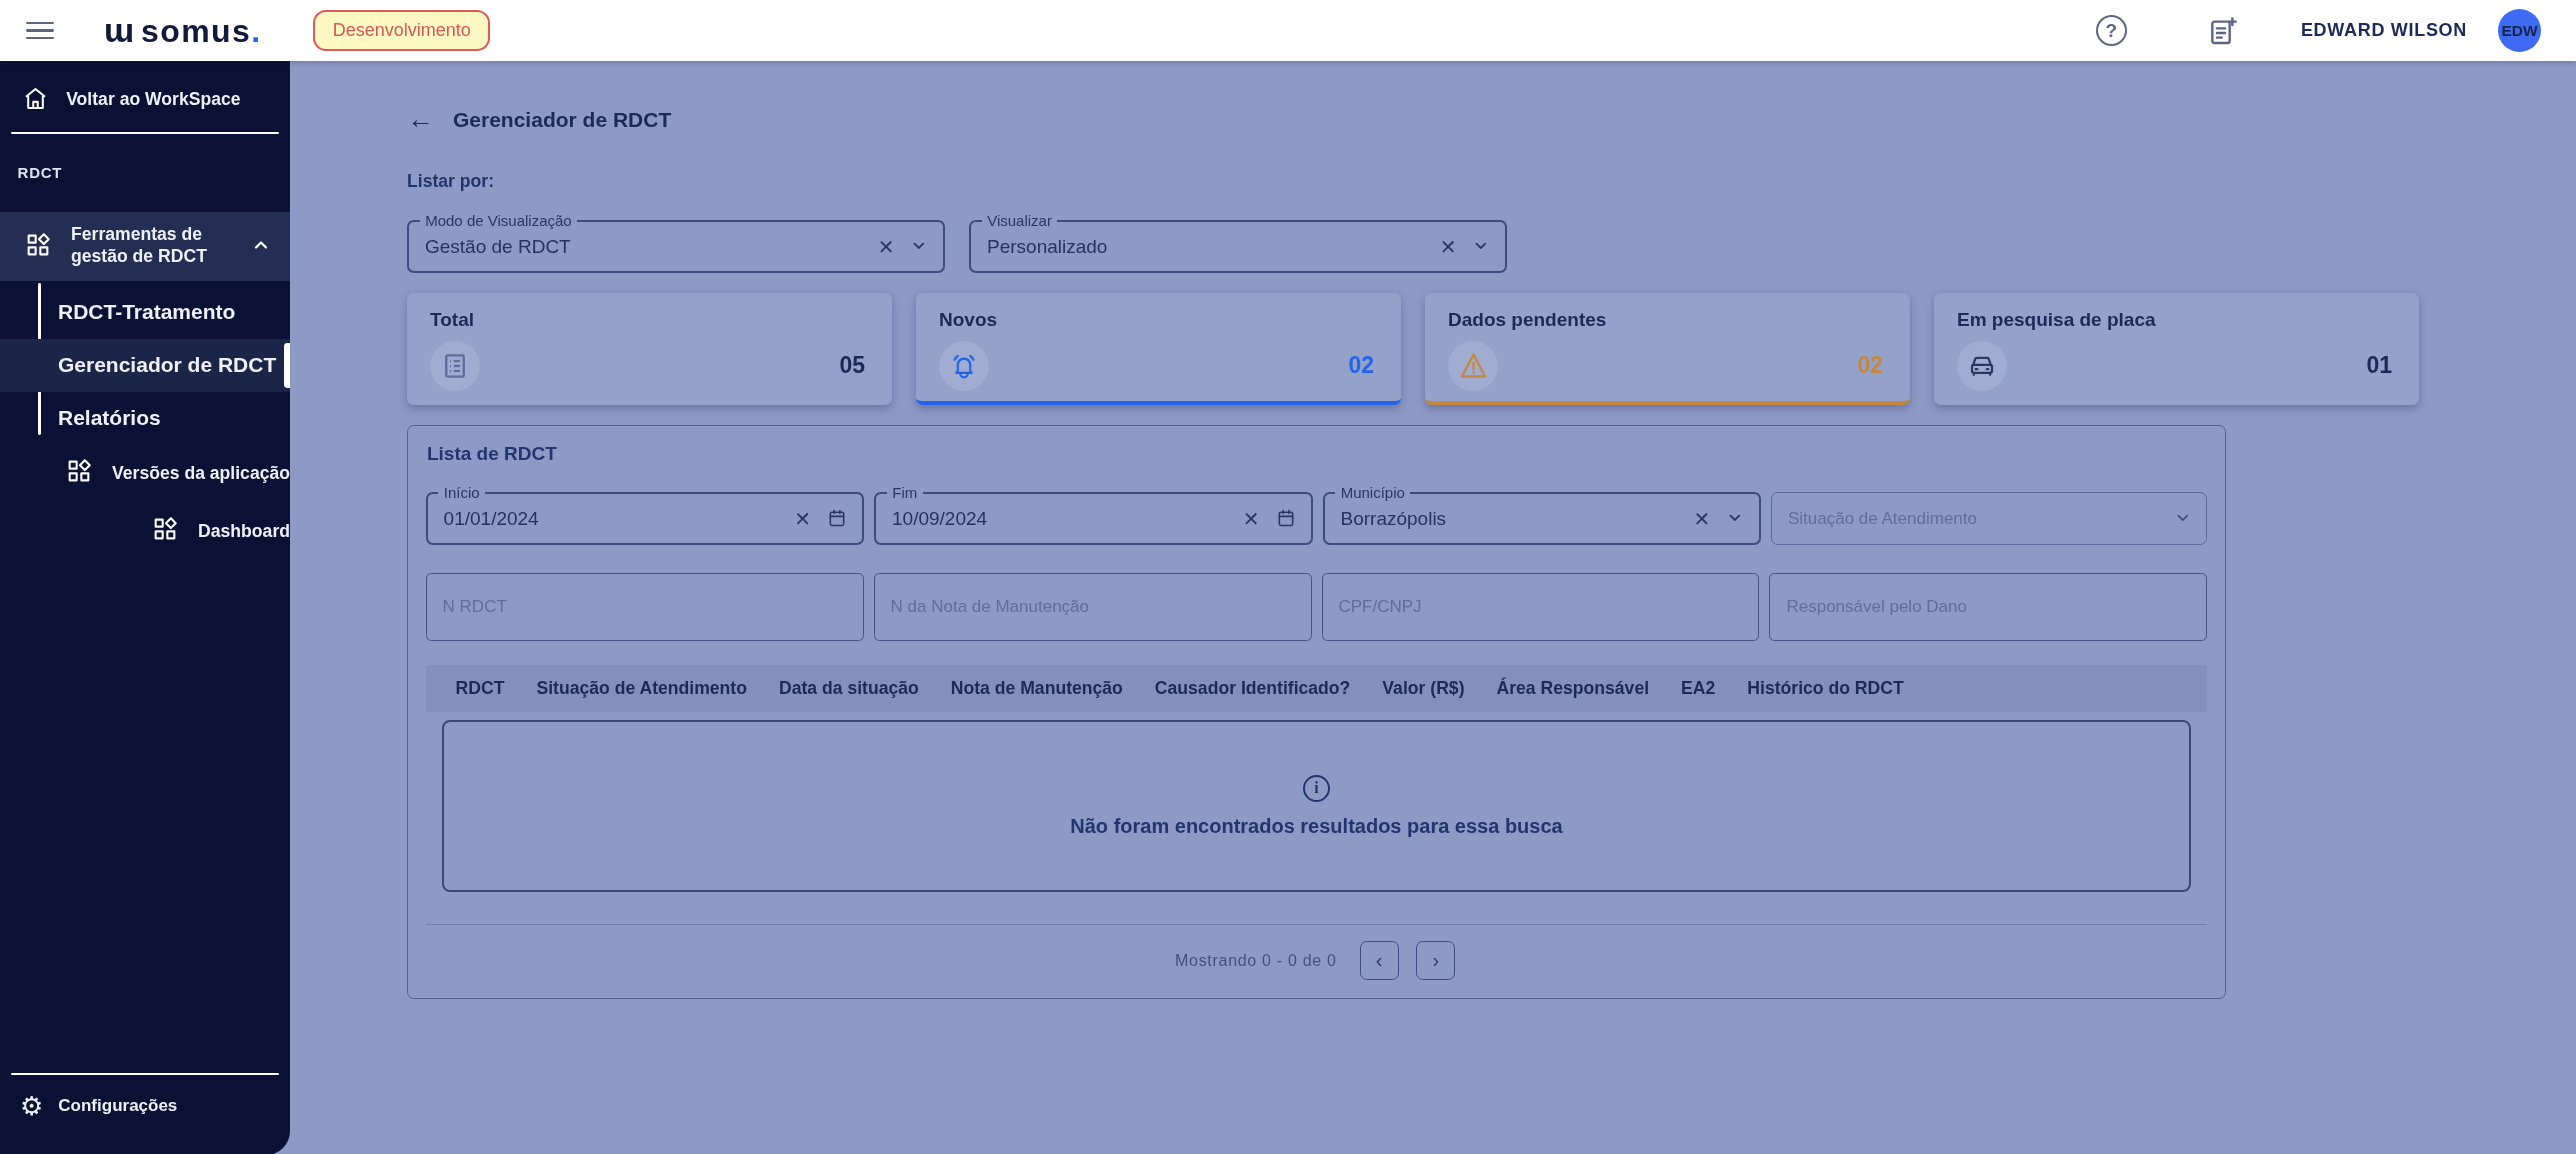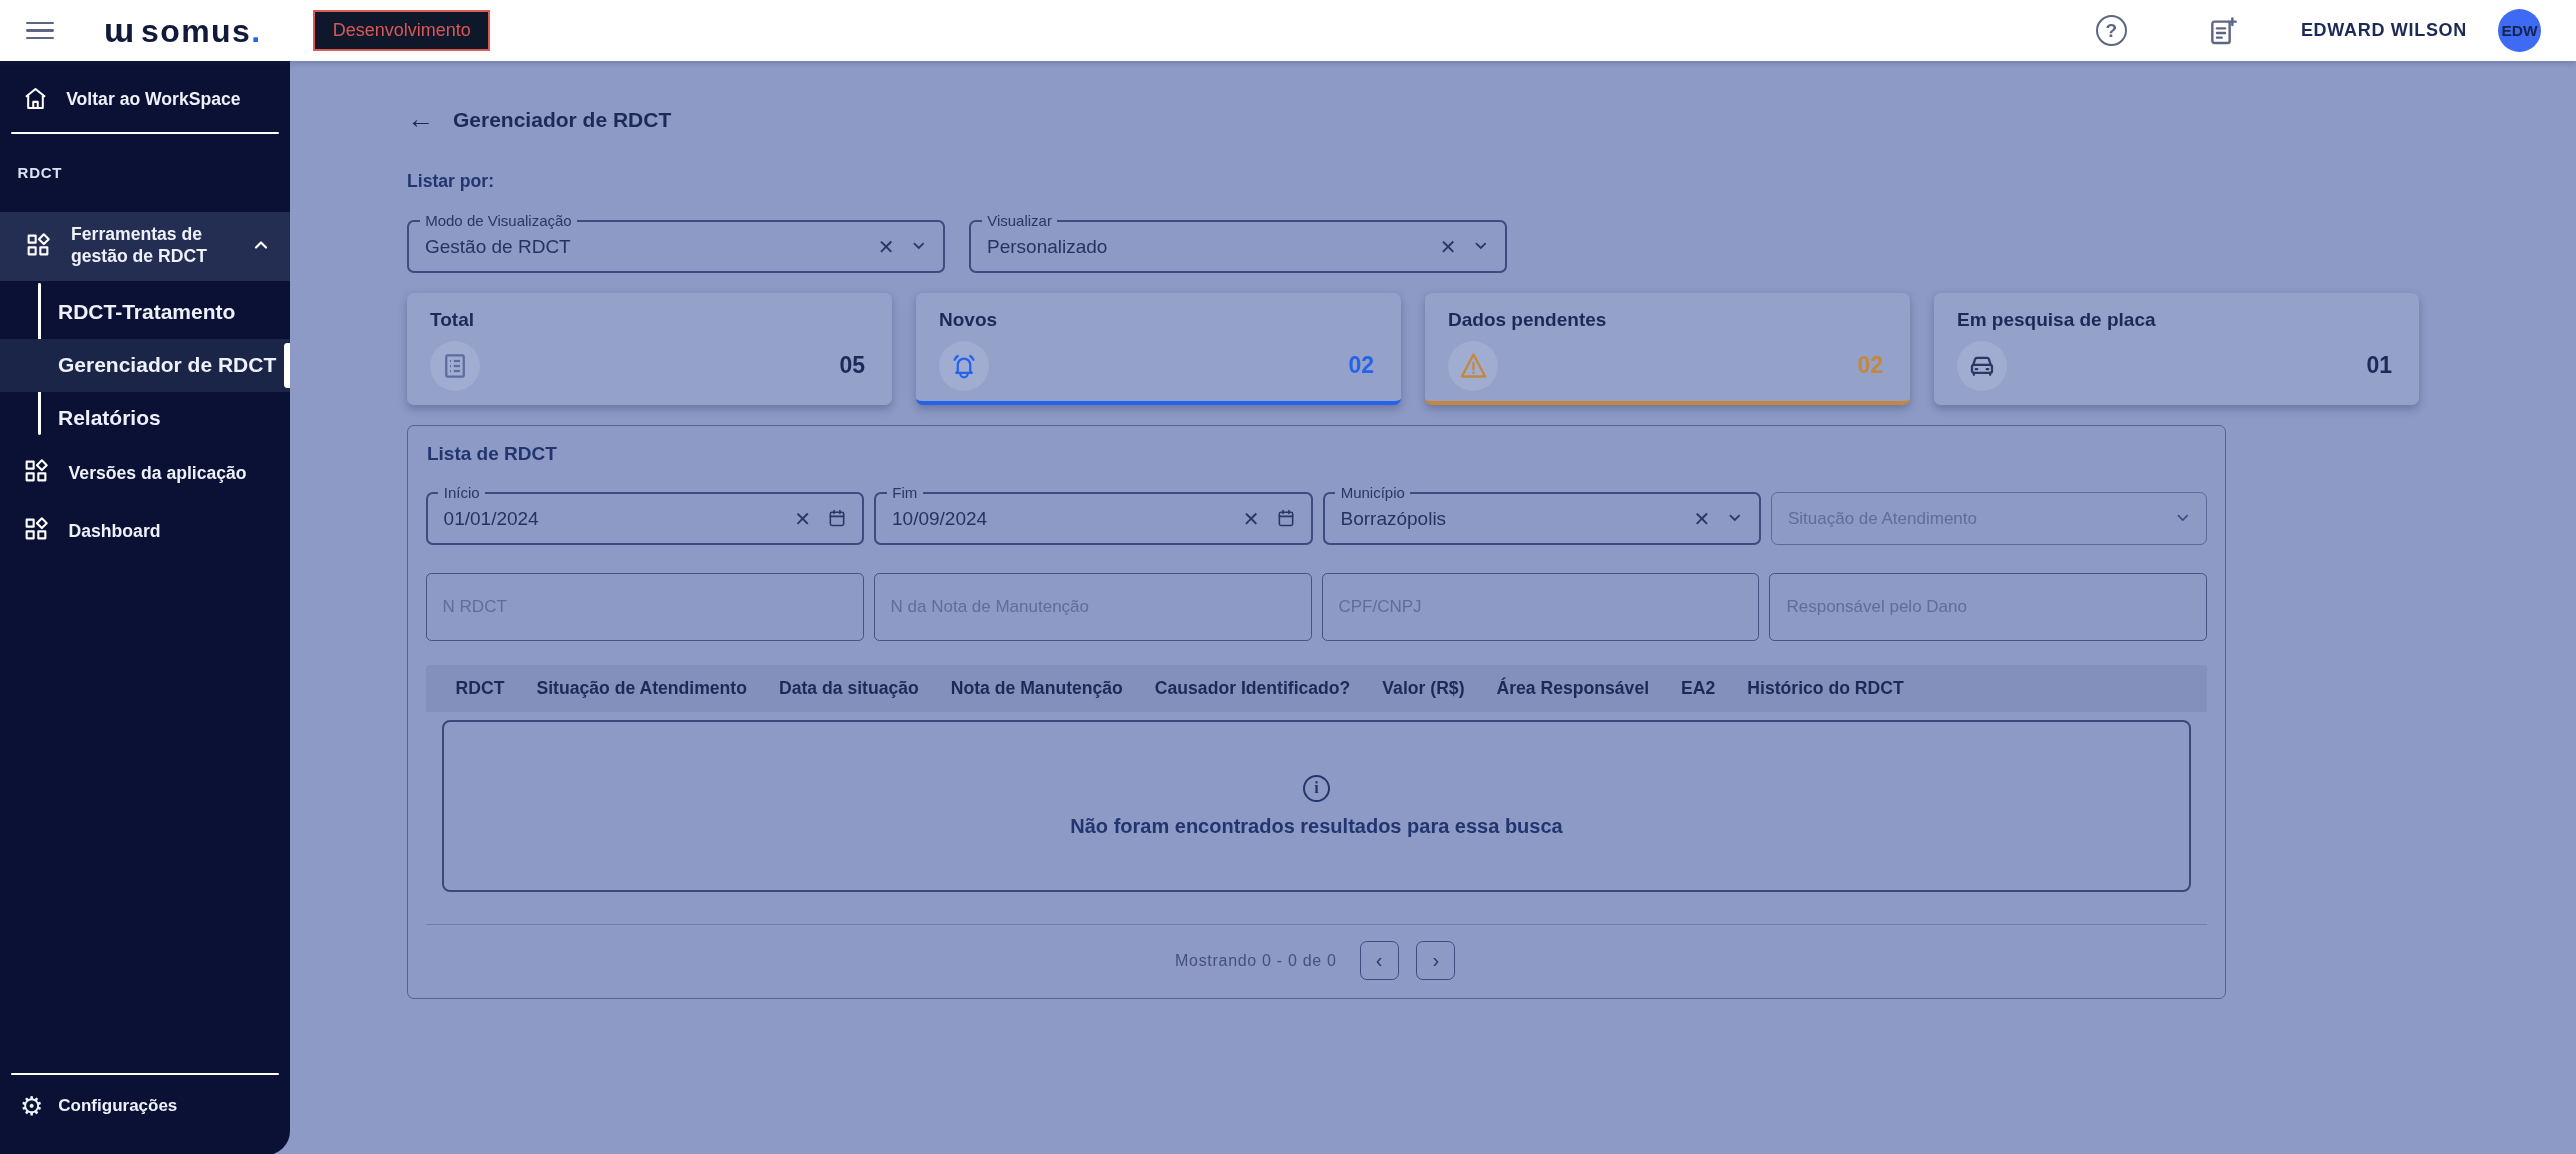--- a/index.html
+++ b/index.html
@@ -18,21 +18,21 @@
     box-shadow: 0 2px 5.4px rgba(30,40,80,0.25); z-index: 10;
   }
   .hamburger { margin-left: 26px; width: 28px; cursor: pointer; }
   .hamburger span { display: block; height: 2.7px; background: #5c6684; border-radius: 1.4px; margin: 4.7px 0; }
   .logo { display: flex; align-items: baseline; margin-left: 50px; }
   .logo-glyph { font-size: 34px; font-weight: 800; color: #111a3a; margin-right: 6.8px; }
   .logo-text { font-size: 32px; font-weight: 800; color: #111a3a; letter-spacing: 1.4px; }
   .logo-dot { font-size: 32px; font-weight: 800; color: #2563eb; }
   .env-badge {
     margin-left: 53px; padding: 8px 17.6px; font-size: 18px; color: #d95757;
-    border: 2px solid #dd5a56; background: #0f172a; border-radius: 0;
+    border: 2px solid #dd5a56; background: #fef9c3; border-radius: 13px;
   }
   .topbar-right { margin-left: auto; display: flex; align-items: center; padding-right: 35px; }
   .icon-btn { color: #5c6684; display: flex; align-items: center; justify-content: center; cursor: pointer; }
   .help-circle {
     width: 31px; height: 31px; border: 2px solid #5c6684; border-radius: 50%;
     font-size: 19px; font-weight: 700; display: flex; align-items: center; justify-content: center;
     margin-right: 80px;
   }
   .note-btn { margin-right: 62px; }
   .user-name { font-size: 18px; font-weight: 700; color: #1b2a57; letter-spacing: 0.7px; margin-right: 31px; cursor: pointer; }
@@ -55,21 +55,21 @@
     margin-top: 31px; height: 69px; background: #242e52; display: flex; align-items: center;
     padding: 0 19px 0 24px; cursor: pointer;
   }
   .side-group .txt { font-size: 17.6px; font-weight: 700; margin-left: 19px; width: 169px; line-height: 1.25; }
   .side-group .chev { margin-left: auto; }
   .side-subwrap { position: relative; padding-top: 5.4px; }
   .tree-line { position: absolute; left: 38px; top: 2.7px; bottom: 9.5px; width: 2.7px; background: #ffffff; border-radius: 1.4px; }
   .side-sub { height: 53px; display: flex; align-items: center; padding-left: 58px; font-size: 21px; font-weight: 700; cursor: pointer; position: relative; }
   .side-sub.active { background: #1b2547; }
   .side-sub.active .active-bar { position: absolute; right: 0; top: 4px; bottom: 4px; width: 6px; background: #ffffff; border-radius: 3.4px 0 0 3.4px; }
-  .side-item { height: 58px; display: flex; align-items: center; padding-left: 21.6px; font-size: 17.6px; font-weight: 700; cursor: pointer; }
+  .side-item { height: 58px; display: flex; align-items: center; padding-left: 21.6px; font-size: 17.6px; font-weight: 700; cursor: pointer; justify-content: flex-end; }
   .side-item .txt { margin-left: 19px; }
   .side-footer { position: absolute; bottom: 0; left: 0; right: 0; height: 82px; }
   .side-footer .side-sep { margin-top: 0; }
   .side-footer-item { display: flex; align-items: center; padding: 17.6px 0 0 20px; cursor: pointer; }
   .side-footer-item .gear { font-size: 26px; color: #eef1fa; line-height: 1; }
   .side-footer-item .txt { font-size: 17px; font-weight: 700; margin-left: 15px; }
 
   
   .main { position: absolute; left: 290px; top: 61px; width: 2286px; height: 1094px; background: #8d9ac6; padding: 45px 0 0 117px; }
   .title-row { display: flex; align-items: center; }

